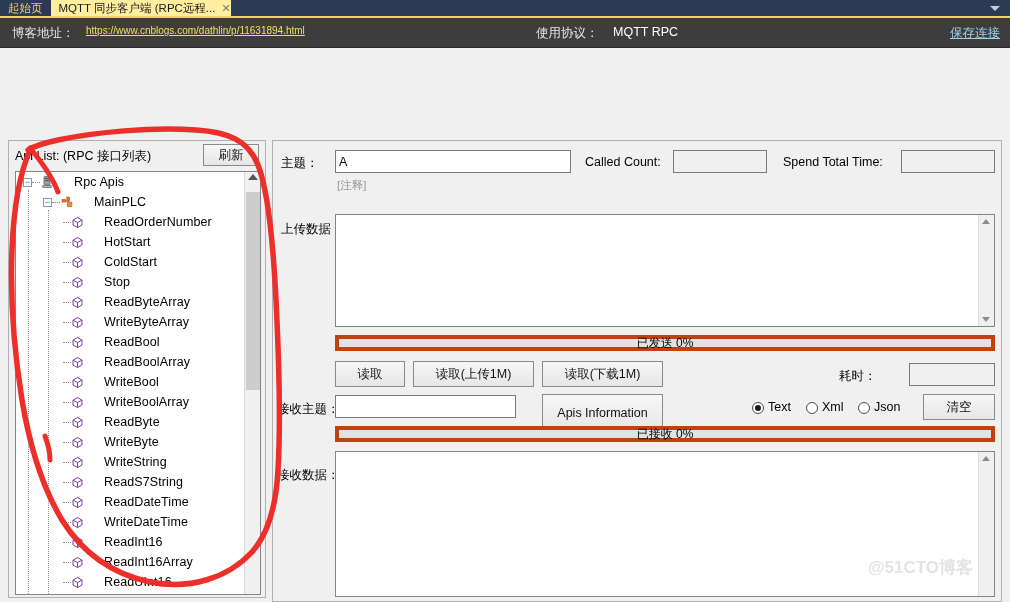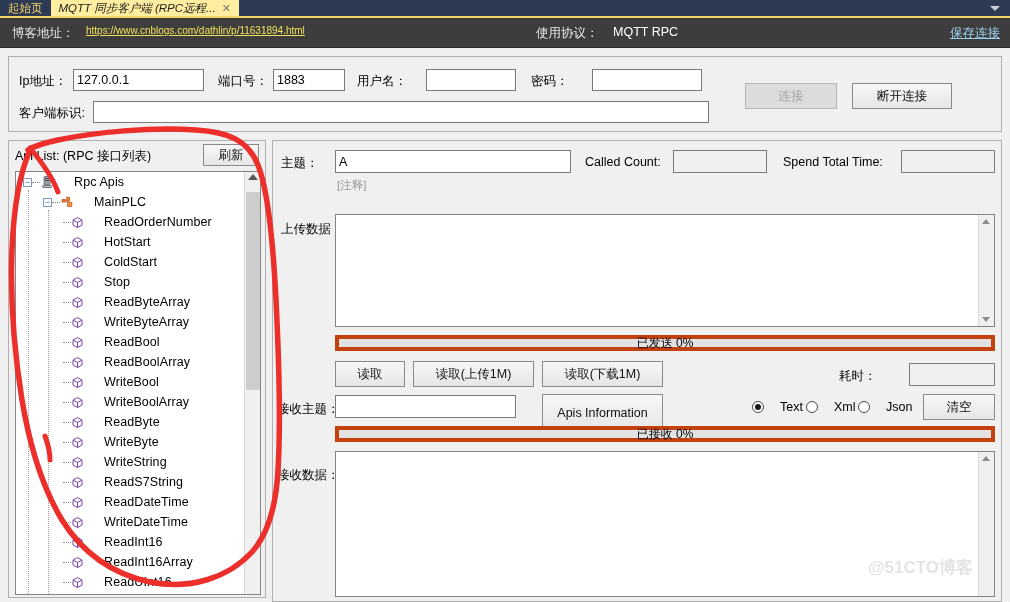--- a/index.html
+++ b/index.html
@@ -24,22 +24,21 @@
   .tab {
     display: flex; align-items: center;
     padding: 0 8px;
     font-size: 11.5px;
     white-space: nowrap;
     height: 16px;
   }
   .tab.inactive { color: #f3d266; }
   .tab.active {
     background: #ffeda0; color: #1b1b1b;
-    padding-right: 8px;
-    font-style: italic;
+    padding-right: 0;
   }
   .tab .closer {
     margin-left: 6px; color: #7a7a6a; font-size: 11px; line-height: 1;
   }
   .tab-overflow {
     position: absolute; right: 4px; top: 0; height: 16px;
     display: flex; align-items: center; padding: 0 6px;
   }
   .caret-down {
     width: 0; height: 0;
@@ -212,21 +211,21 @@
     border-left:4px solid transparent;border-right:4px solid transparent;
     border-top:5px solid #8c8c8c;
   }
   .pbar {
     position: absolute;
     background: #e2e2e2;
     border: 4px solid #c2410c;
     display: flex; align-items: center; justify-content: center;
     font-size: 12px; color: #000;
   }
-  .radio-wrap { position:absolute; display:flex; align-items:center; gap:16px; }
+  .radio-wrap { position:absolute; display:flex; align-items:flex-end; gap:4px; }
   .radio {
     width: 12px; height: 12px; border-radius: 50%;
     border: 1px solid #4a4a4a; background: #fff;
     display:inline-flex; align-items:center; justify-content:center;
     flex: 0 0 auto;
   }
   .radio .dot { width:6px;height:6px;border-radius:50%;background:#1a1a1a; }
   .radio-lbl { font-size: 12.5px; }
 
   .watermark {
@@ -262,39 +261,20 @@
   <div class="tabstrip-underline"></div>
 
   <div class="urlbar">
     <span class="lbl">博客地址：</span>
     <span class="link">https://www.cnblogs.com/dathlin/p/11631894.html</span>
     <span class="proto-lbl">使用协议：</span>
     <span class="proto-val">MQTT RPC</span>
     <span class="savelink">保存连接</span>
   </div>
 
-  <div class="conn-group">
-    <span class="fld-label" style="left:10px; top:16px;">Ip地址：</span>
-    <input class="tbox" style="left: 64px; top: 12px; width: 131px; height: 22px;" value="127.0.0.1">
-
-    <span class="fld-label" style="left:209px; top:16px;">端口号：</span>
-    <input class="tbox" style="left: 264px; top: 12px; width: 72px; height: 22px;" value="1883">
-
-    <span class="fld-label" style="left:348px; top:16px;">用户名：</span>
-    <input class="tbox" style="left: 417px; top: 12px; width: 90px; height: 22px;" value="">
-
-    <span class="fld-label" style="left:522px; top:16px;">密码：</span>
-    <input class="tbox" style="left: 583px; top: 12px; width: 110px; height: 22px;" value="">
-
-    <span class="fld-label" style="left:10px; top:48px;">客户端标识:</span>
-    <input class="tbox" style="left: 84px; top: 44px; width: 616px; height: 22px;" value="">
-
-    <div class="btn disabled" style="left:736px; top:26px; width:92px; height:26px;">连接</div>
-    <div class="btn" style="left:843px; top:26px; width:100px; height:26px;">断开连接</div>
-  </div>
 
   <div class="api-group">
     <span class="api-title">Api List: (RPC 接口列表)</span>
     <div class="btn api-refresh">刷新</div>
 
     <div class="tree">
       <div class="tree-inner" id="tree-inner">
 
         <div class="vline" style="left:12px; top:18px; height:406px;"></div>
         <div class="vline" style="left:32px; top:38px; height:386px;"></div>

